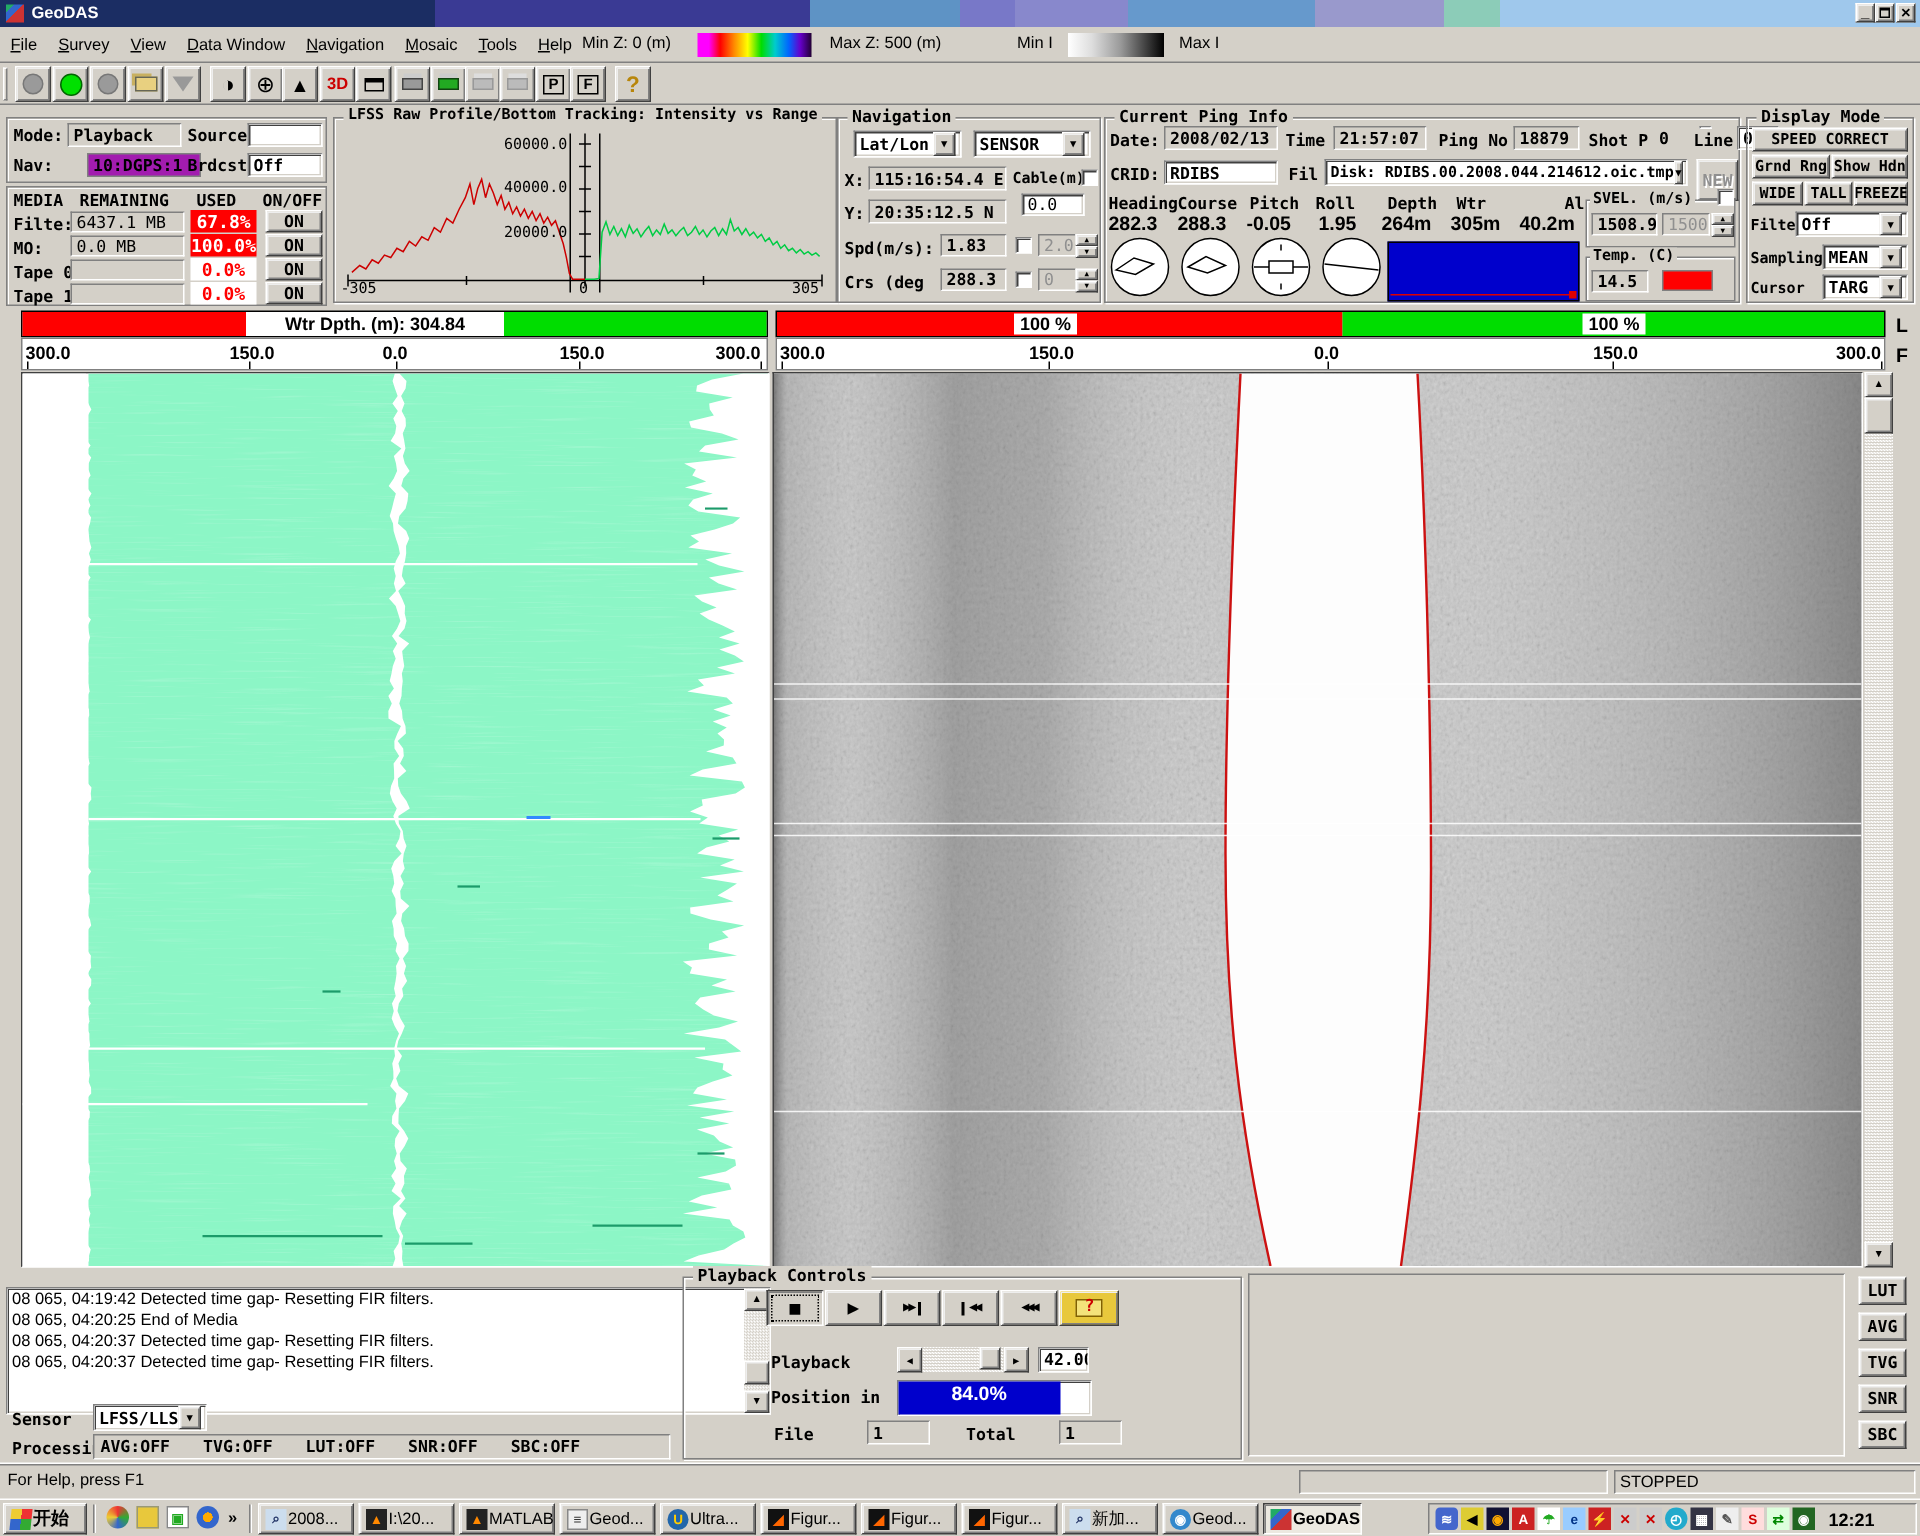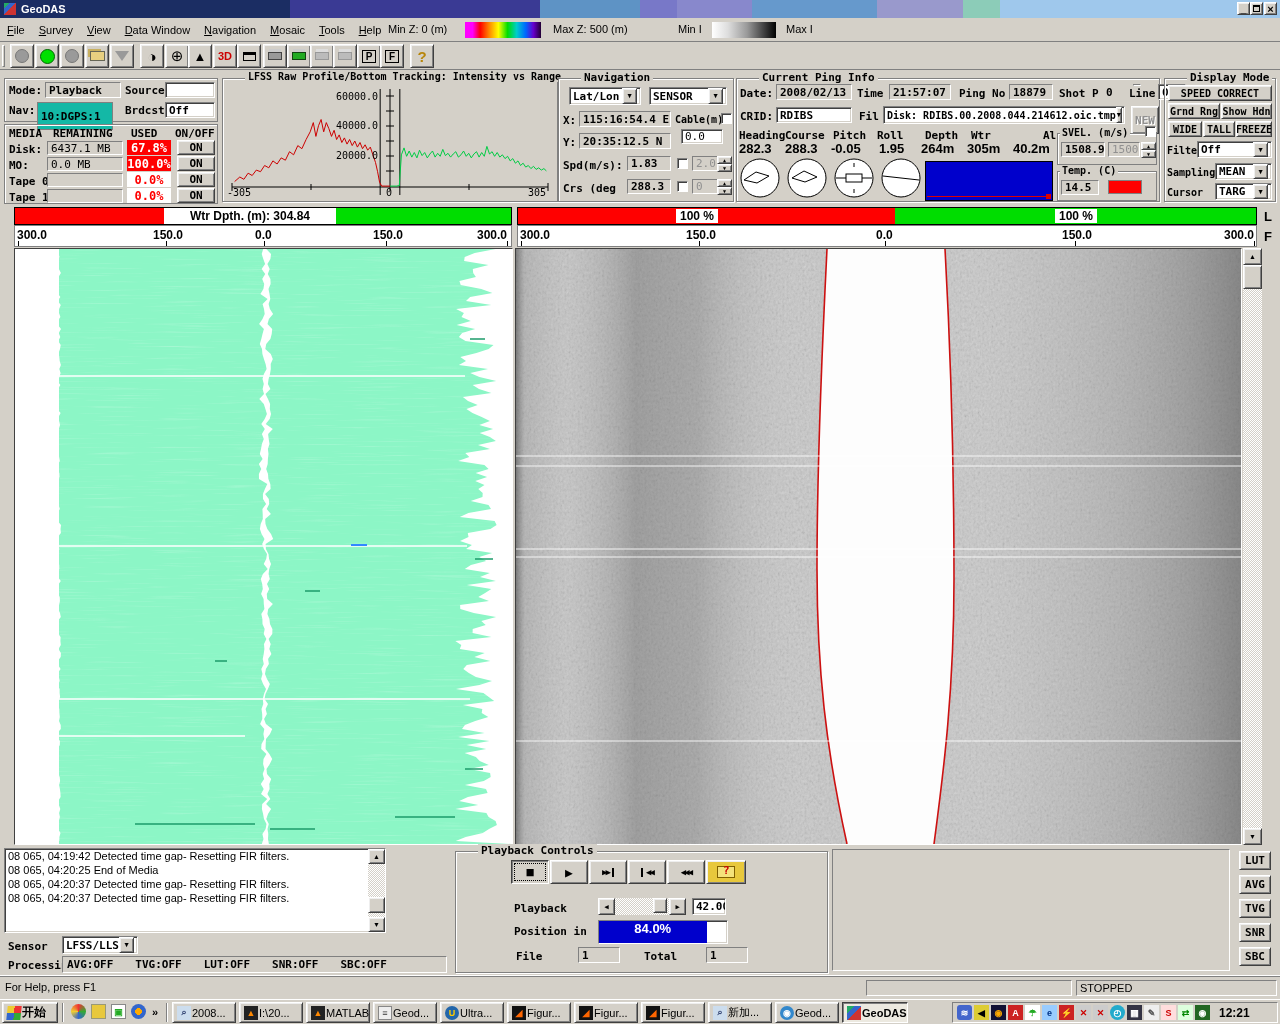--- a/index.html
+++ b/index.html
@@ -6,21 +6,21 @@
 body{background:#444;font-family:"Liberation Sans",sans-serif}
 #window{position:relative;width:1280px;height:1024px;background:#d4d0c8;overflow:hidden;font-size:11px;color:#000}
 .abs{position:absolute}
 .mono{font-family:"DejaVu Sans Mono",monospace}
 .b{font-weight:bold}
 .raised{background:#d4d0c8;border:1px solid;border-color:#fff #404040 #404040 #fff;box-shadow:inset 1px 1px 0 #eee,inset -1px -1px 0 #808080}
 .pressed{background:#d4d0c8;border:1px solid;border-color:#404040 #fff #fff #404040;box-shadow:inset 1px 1px 0 #808080}
 .sunken{background:#fff;border:1px solid;border-color:#808080 #fff #fff #808080;box-shadow:inset 1px 1px 0 #404040,inset -1px -1px 0 #d4d0c8}
 .gsunken{background:#d4d0c8;border:1px solid;border-color:#808080 #fff #fff #808080}
 .groupbox{position:absolute;border:1px solid #808080;box-shadow:inset 1px 1px 0 #fff,1px 1px 0 #fff}
-.gtitle{position:absolute;top:-8px;left:22px;background:#d4d0c8;padding:0 3px;font-weight:bold;font-family:"DejaVu Sans Mono",monospace;white-space:nowrap}
+.gtitle{position:absolute;top:-8px;left:6px;background:#d4d0c8;padding:0 3px;font-weight:bold;font-family:"DejaVu Sans Mono",monospace;white-space:nowrap}
 .titlebar{position:absolute;left:0;top:0;width:1280px;height:18px;
  background:linear-gradient(90deg,#1b2d63 0,#1b2d63 290px,#3a3a94 290px,#3a3a94 540px,#5e93c5 540px,#5e93c5 640px,#7878c8 640px,#7878c8 677px,#8888cc 677px,#8888cc 752px,#6699cc 752px,#6699cc 877px,#9999cc 877px,#9999cc 963px,#8cccb8 963px,#8cccb8 1000px,#9fc8ec 1000px,#9fc8ec 1280px);
  color:#fff;display:flex;align-items:center}
 .menubar{position:absolute;left:0;top:18px;width:1280px;height:24px;background:#d4d0c8;border-bottom:1px solid #808080;display:flex;align-items:center}
 .menu-item{padding:2px 7px;cursor:default}
 .menu-item::first-letter{text-decoration:underline}
 .toolbar{position:absolute;left:0;top:42px;width:1280px;height:28px;background:#d4d0c8;border-bottom:1px solid #808080}
 .tbtn{position:absolute;top:2px;width:24px;height:24px;display:flex;align-items:center;justify-content:center;font-size:12px}
 .field{position:absolute;display:flex;align-items:center;padding:0 3px;white-space:nowrap;overflow:hidden}
 .lbl{position:absolute;white-space:nowrap}
@@ -124,32 +124,32 @@
   </div>
 
   <div class="abs" style="left:0;top:70px;width:1280px;height:135px">
 
     <div class="abs mono" style="left:4px;top:8px;width:214px;height:44px;border:1px solid #808080;box-shadow:inset 1px 1px 0 #fff">
       <span class="lbl b" style="left:4px;top:5px">Mode:</span>
       <span class="field gsunken b" style="left:40px;top:3px;width:76px;height:16px">Playback</span>
       <span class="lbl b" style="left:120px;top:5px">Source</span>
       <span class="field sunken" style="left:160px;top:3px;width:50px;height:16px"></span>
       <span class="lbl b" style="left:4px;top:25px">Nav:</span>
-      <span class="field b" style="left:32px;top:23px;width:76px;height:28px;background:#14b8a6;border:1px solid #808080">10:DGPS:1</span>
+      <span class="field b" style="left:53px;top:23px;width:76px;height:16px;background:#a21caf;border:1px solid #808080">10:DGPS:1</span>
       <span class="lbl b" style="left:120px;top:25px">Brdcst</span>
       <span class="field sunken b" style="left:160px;top:23px;width:50px;height:16px">Off</span>
     </div>
 
     <div class="abs mono" style="left:4px;top:54px;width:214px;height:80px;border:1px solid #808080;box-shadow:inset 1px 1px 0 #fff">
       <span class="lbl b" style="left:4px;top:2px">MEDIA</span>
       <span class="lbl b" style="left:48px;top:2px">REMAINING</span>
       <span class="lbl b" style="left:126px;top:2px">USED</span>
       <span class="lbl b" style="left:170px;top:2px">ON/OFF</span>
 
-      <span class="lbl b" style="left:4px;top:18px">Disk:</span>
+      <span class="lbl b" style="left:4px;top:18px">Filte:</span>
       <span class="field gsunken" style="left:42px;top:16px;width:76px;height:14px">6437.1 MB</span>
       <span class="field b" style="left:122px;top:15px;width:44px;height:15px;background:#ff0000;color:#fff;justify-content:center;font-size:12px">67.8%</span>
       <span class="field raised b" style="left:172px;top:15px;width:38px;height:15px;justify-content:center">ON</span>
 
       <span class="lbl b" style="left:4px;top:34px">MO:</span>
       <span class="field gsunken" style="left:42px;top:32px;width:76px;height:14px">0.0 MB</span>
       <span class="field b" style="left:122px;top:31px;width:44px;height:15px;background:#ff0000;color:#fff;justify-content:center;font-size:12px">100.0%</span>
       <span class="field raised b" style="left:172px;top:31px;width:38px;height:15px;justify-content:center">ON</span>
 
       <span class="lbl b" style="left:4px;top:50px">Tape 0</span>
@@ -455,21 +455,21 @@
 
     <div class="abs scrtrack" style="left:1243px;top:0;width:19px;height:597px">
       <span class="abs raised sbtn" style="left:0;top:0;width:19px;height:17px">▲</span>
       <span class="abs raised" style="left:0;top:17px;width:19px;height:24px"></span>
       <span class="abs raised sbtn" style="left:0;top:580px;width:19px;height:17px">▼</span>
     </div>
   </div>
 
   <div class="abs" style="left:0;top:845px;width:1280px;height:130px">
 
-    <div class="abs sunken" style="left:4px;top:3px;width:382px;height:85px;font-size:11px;overflow:hidden">
+    <div class="abs sunken" style="left:4px;top:13px;width:510px;height:85px;font-size:11px;overflow:hidden">
       <div style="padding:1px 3px">08 065, 04:19:42 Detected time gap- Resetting FIR filters.</div>
       <div style="padding:1px 3px">08 065, 04:20:25 End of Media</div>
       <div style="padding:1px 3px">08 065, 04:20:37 Detected time gap- Resetting FIR filters.</div>
       <div style="padding:1px 3px">08 065, 04:20:37 Detected time gap- Resetting FIR filters.</div>
       <div class="abs scrtrack" style="right:0;top:0;width:17px;height:100%">
         <span class="abs raised sbtn" style="left:0;top:0;width:17px;height:15px">▲</span>
         <span class="abs raised" style="left:0;top:48px;width:17px;height:16px"></span>
         <span class="abs raised sbtn" style="left:0;bottom:0;width:17px;height:15px">▼</span>
       </div>
     </div>

